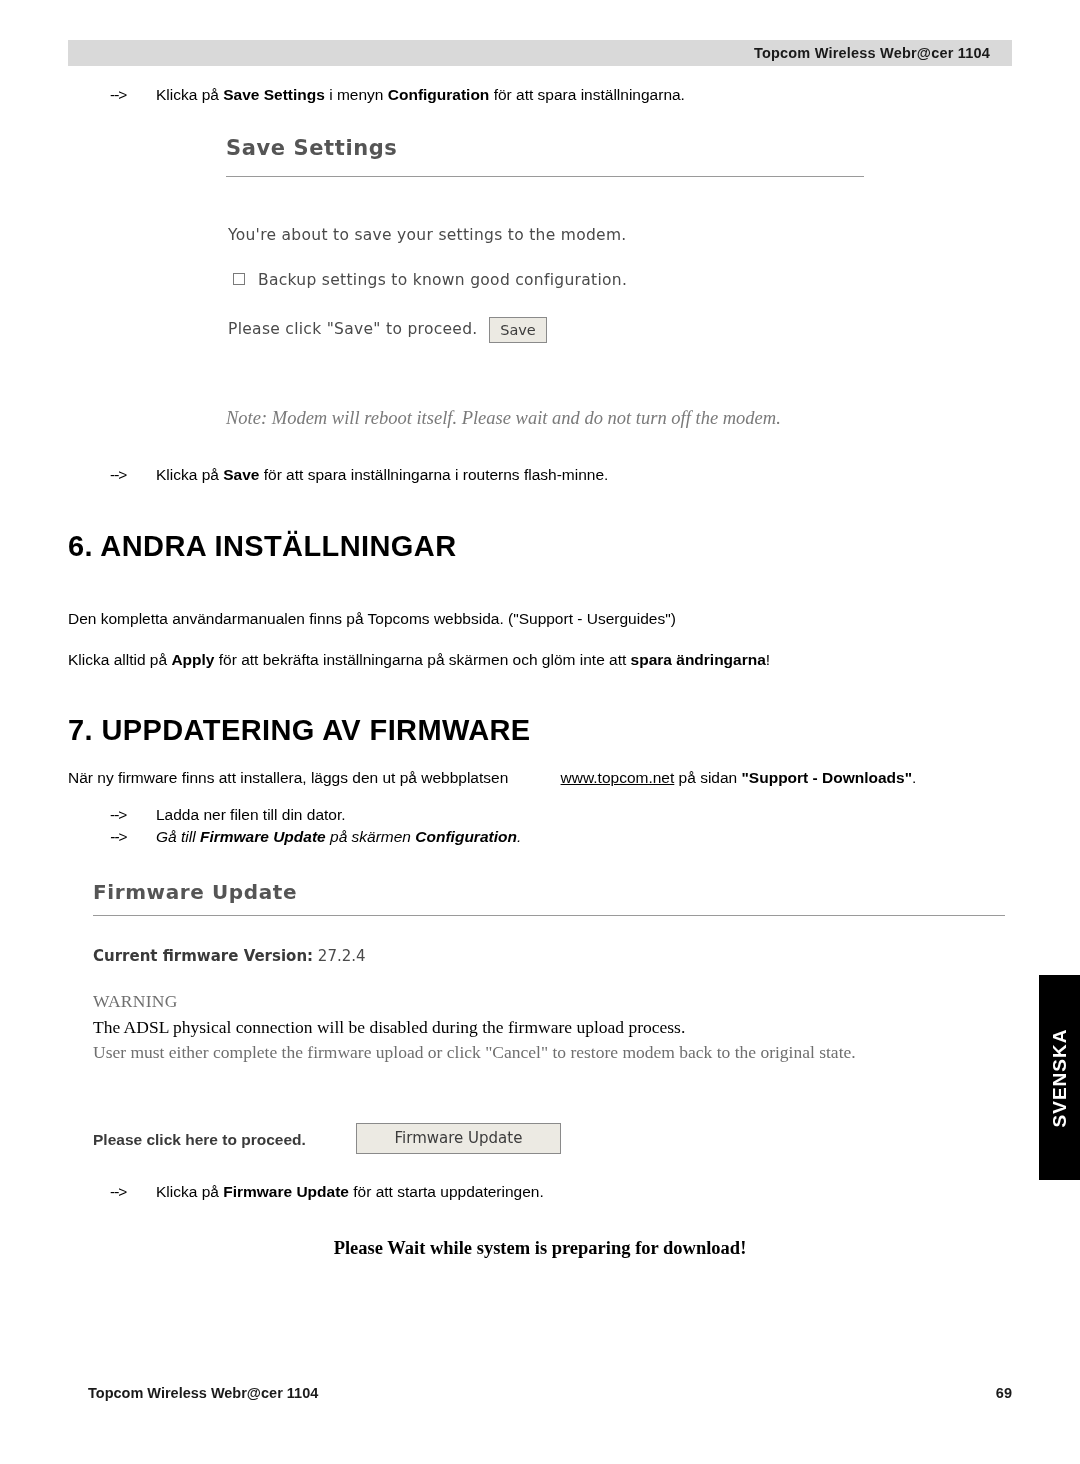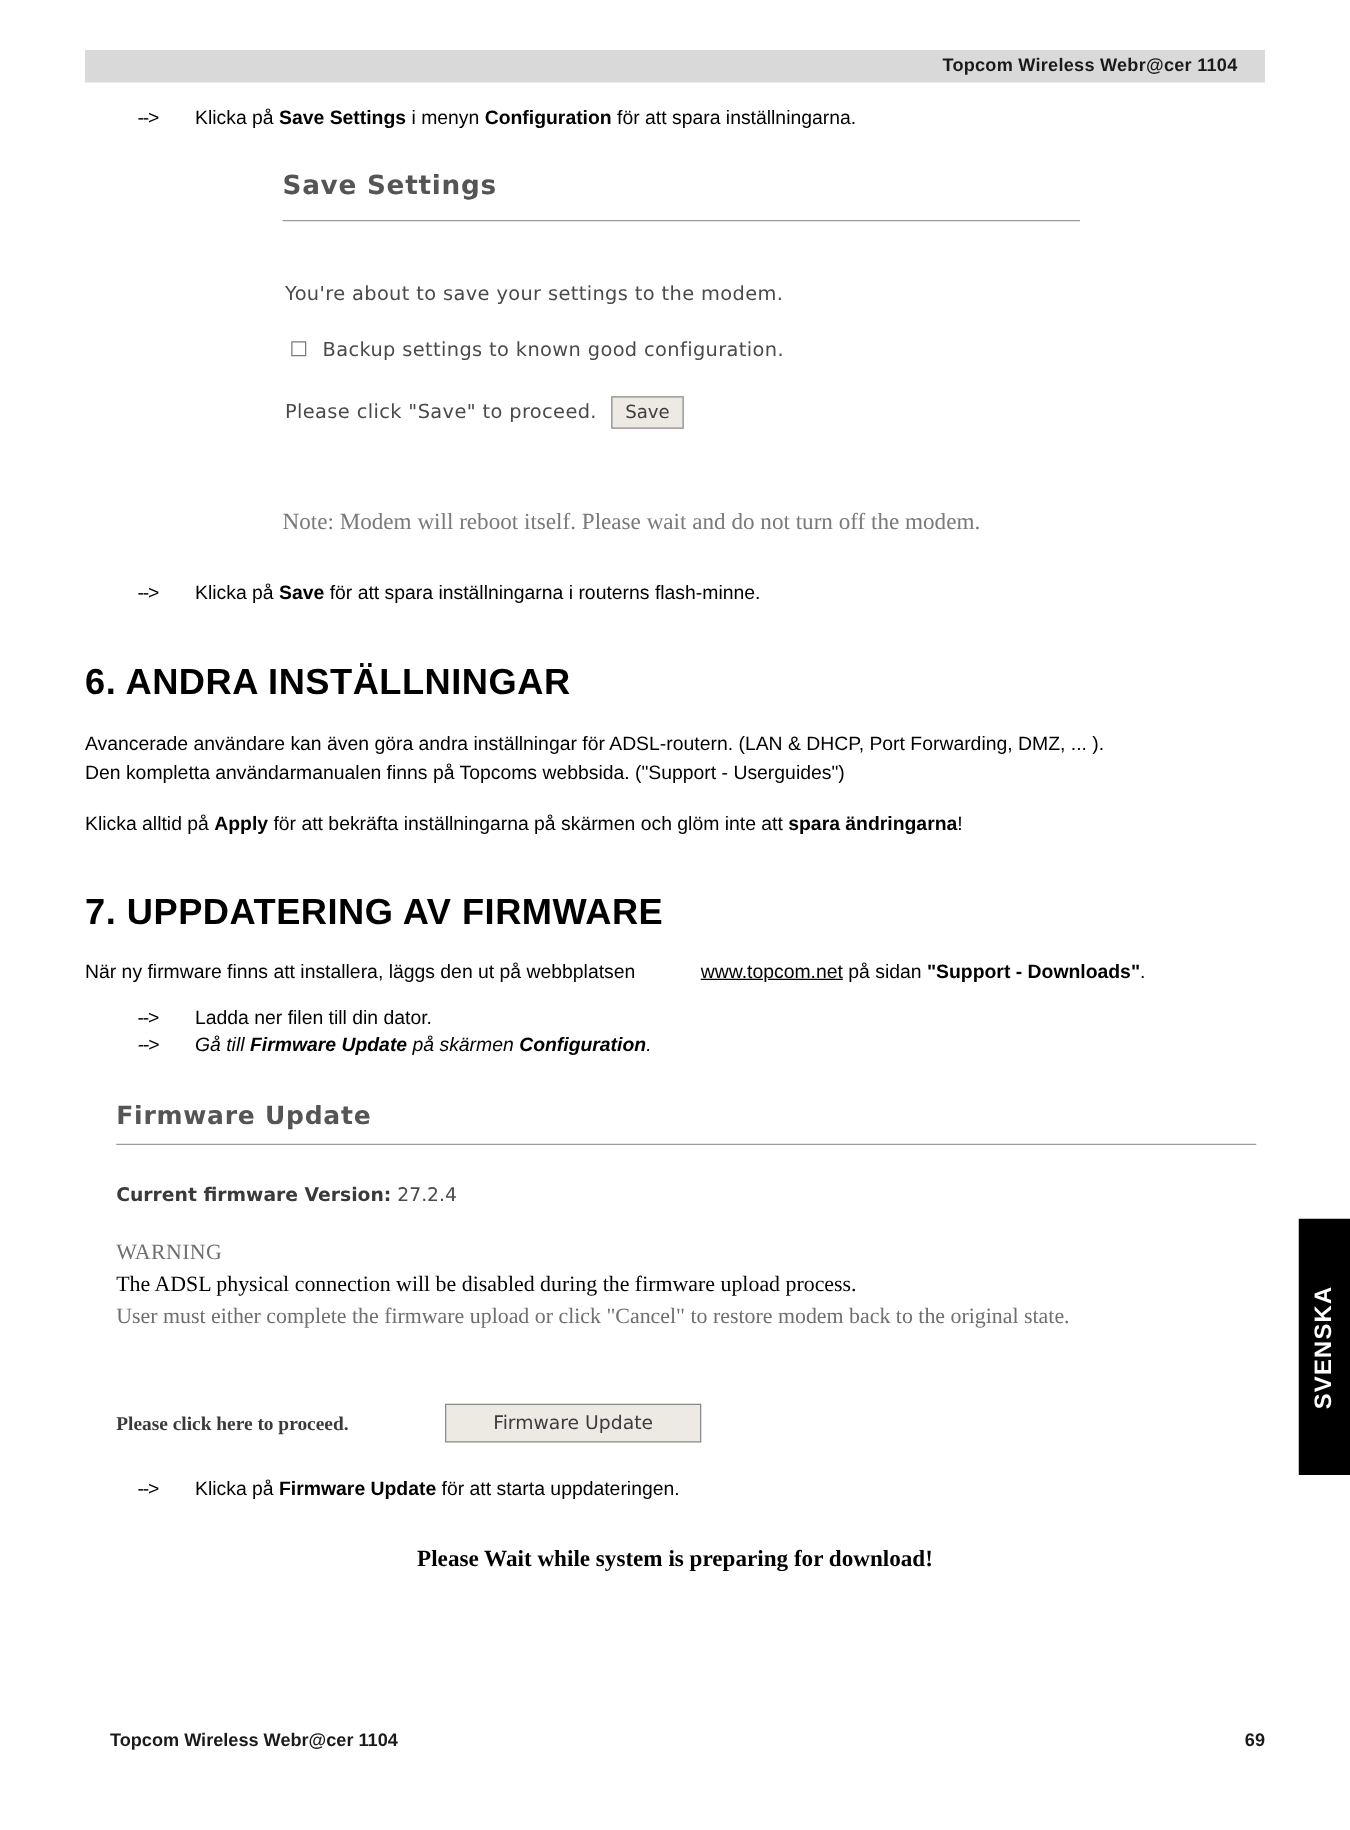--- a/index.html
+++ b/index.html
@@ -110,20 +110,21 @@
 
   .note-line {
     position: absolute;
     left: 226px;
     top: 408px;
     width: 700px;
     font-family: "Liberation Serif", serif;
     font-size: 18.5px;
     color: #7a7a7a;
     white-space: nowrap;
+    font-style: italic;
   }
 
   
   .h-section {
     position: absolute;
     font-size: 29px;
     font-weight: bold;
     letter-spacing: 0.4px;
     color: #000;
     white-space: nowrap;
@@ -190,21 +191,21 @@
     top: 1042px;
     font-family: "Liberation Serif", serif;
     font-size: 17.5px;
     color: #6f6f6f;
     white-space: nowrap;
   }
   .fw-proceed {
     position: absolute;
     left: 93px;
     top: 1131px;
-    font-family: Liberation Serif, serif;
+    font-family: Liberation Sans, sans-serif;
     font-size: 15.5px;
     font-weight: bold;
     color: #3a3a3a;
     white-space: nowrap;
   }
   .fw-button {
     position: absolute;
     left: 356px;
     top: 1123px;
     width: 205px;
@@ -295,21 +296,21 @@
 
 <div class="note-line">Note: Modem will reboot itself. Please wait and do not turn off the modem.</div>
 
 <div class="bullet-line" style="left:110px; top:466px;">
   <span class="arrow">--&gt;</span><span>Klicka på </span><span class="b">Save</span><span> för att spara inställningarna i routerns flash-minne.</span>
 </div>
 
 <div class="h-section" style="left:68px; top:530px;">6. ANDRA INSTÄLLNINGAR</div>
 
 <div class="body-par" style="left:68px; top:584px; width:940px;">
-  <span>Avancerade användare kan även göra andra inställningar för ADSL-routern. (LAN &amp; DHCP, Port Forwarding, DMZ, ... ).</span><br>
+  <br>
   <span>Den kompletta användarmanualen finns på Topcoms webbsida. ("Support - Userguides")</span>
 </div>
 
 <div class="body-par" style="left:68px; top:648px; width:940px;">
   <span>Klicka alltid på </span><span class="b">Apply</span><span> för att bekräfta inställningarna på skärmen och glöm inte att </span><span class="b">spara ändringarna</span><span>!</span>
 </div>
 
 <div class="h-section" style="left:68px; top:714px;">7. UPPDATERING AV FIRMWARE</div>
 
 <div class="body-par" style="left:68px; top:766px; width:960px;">

